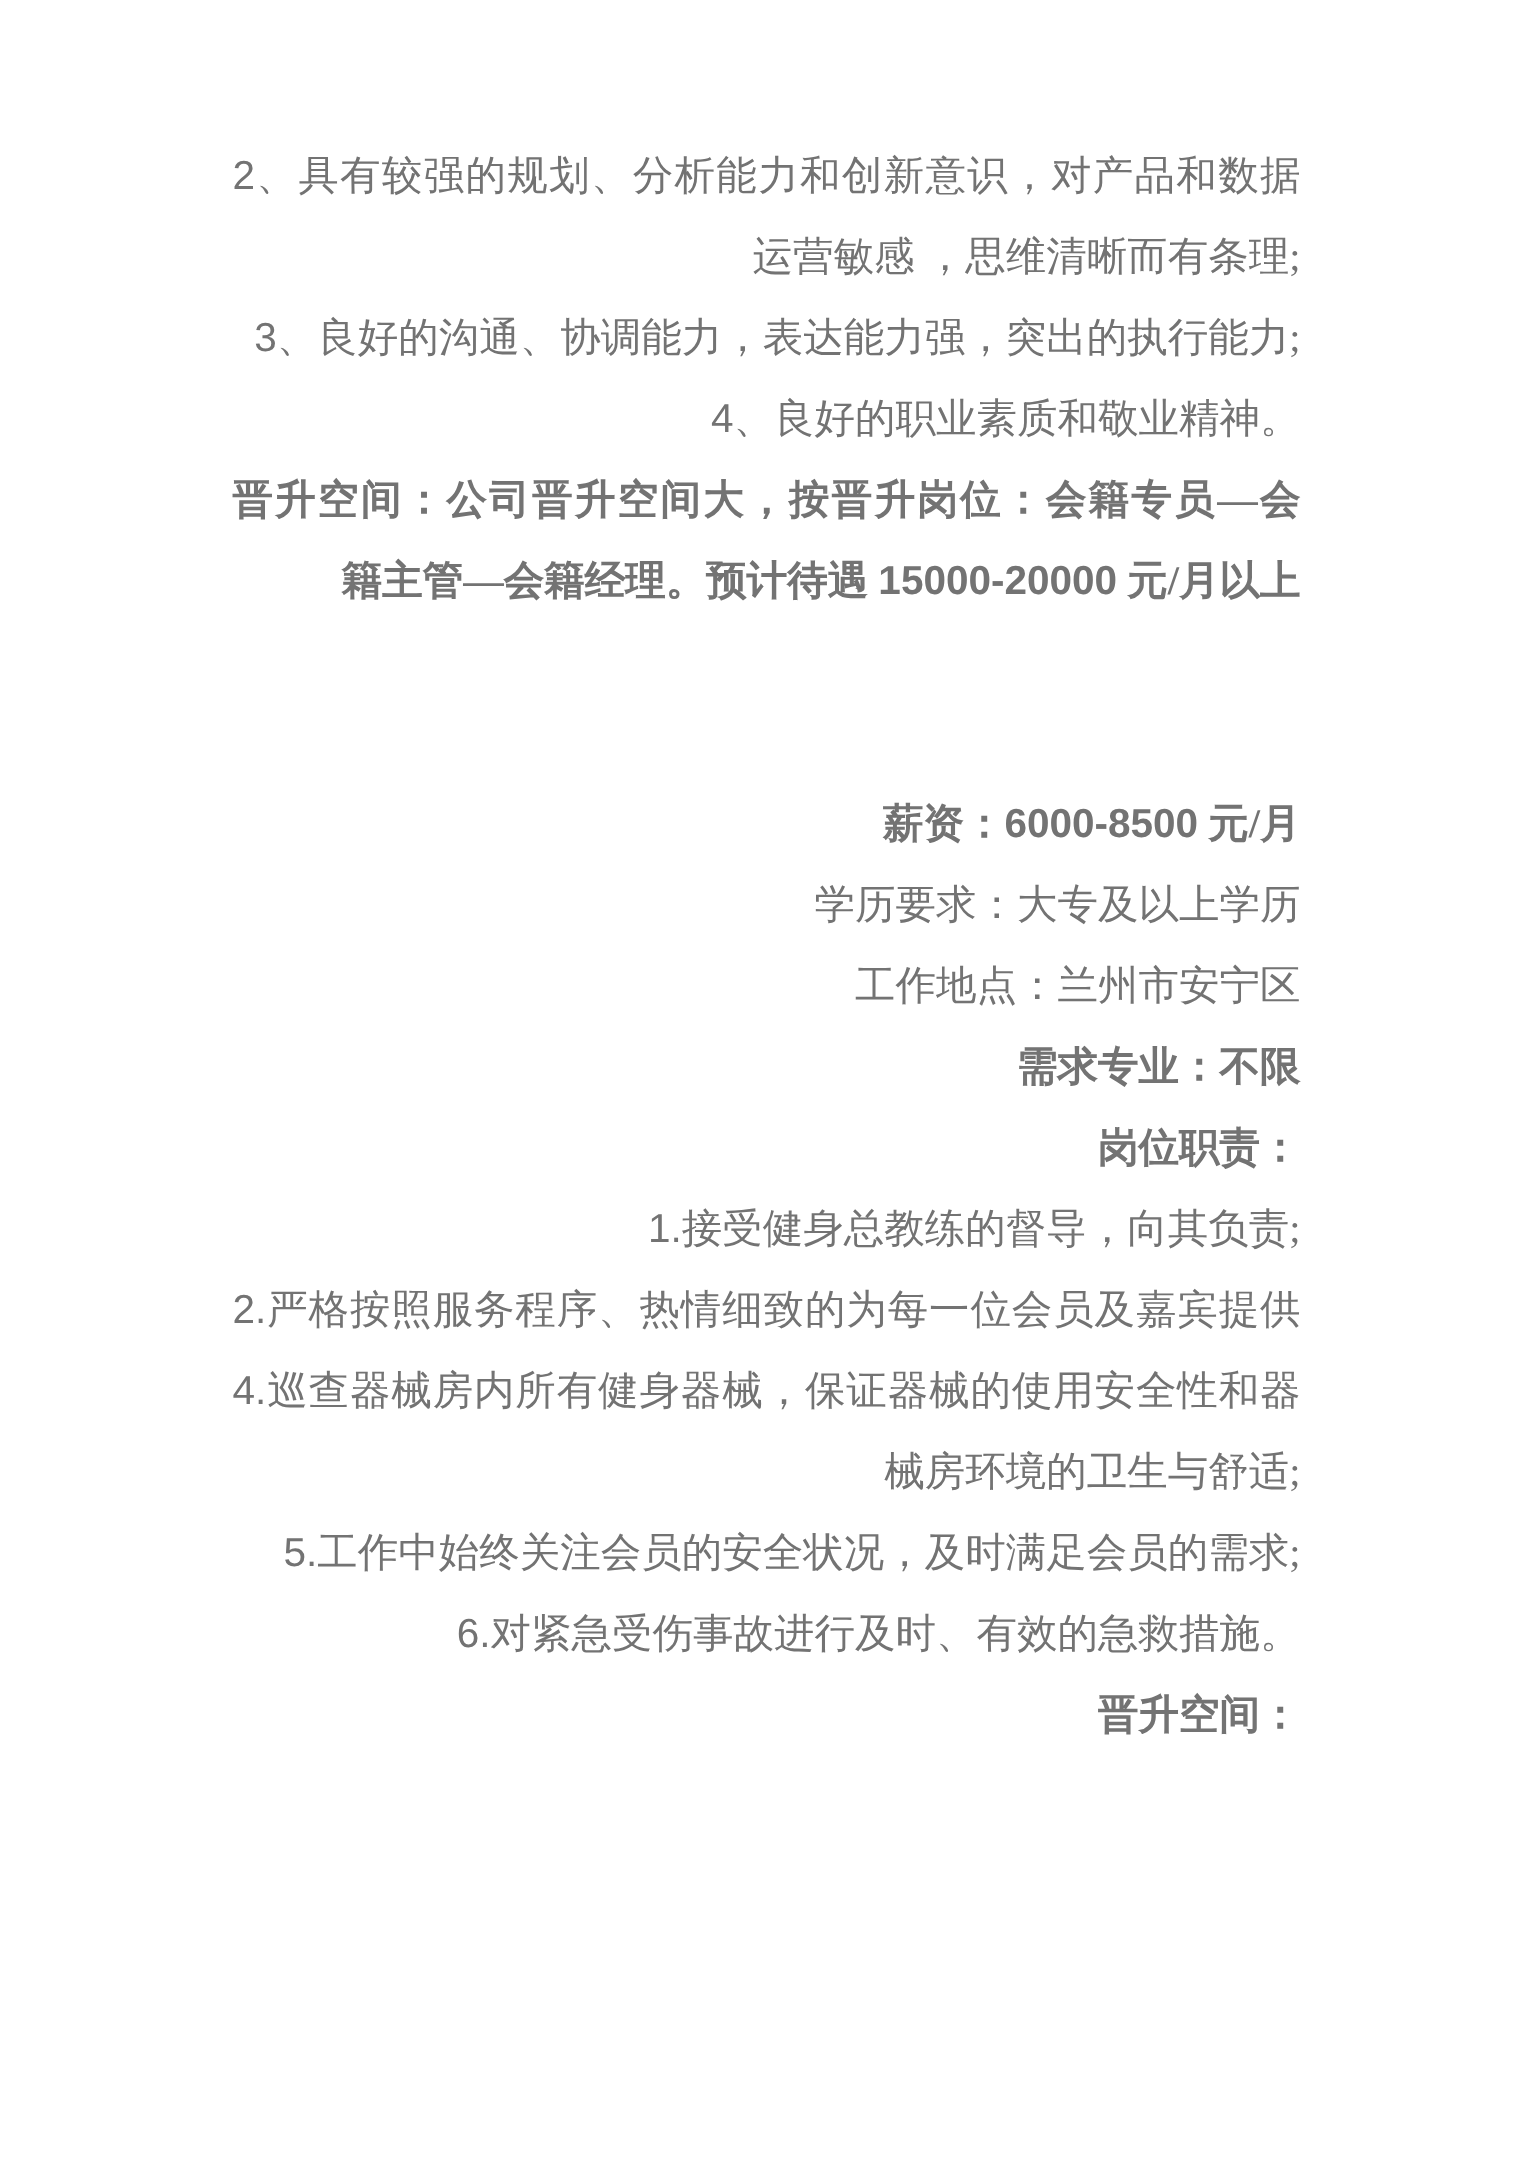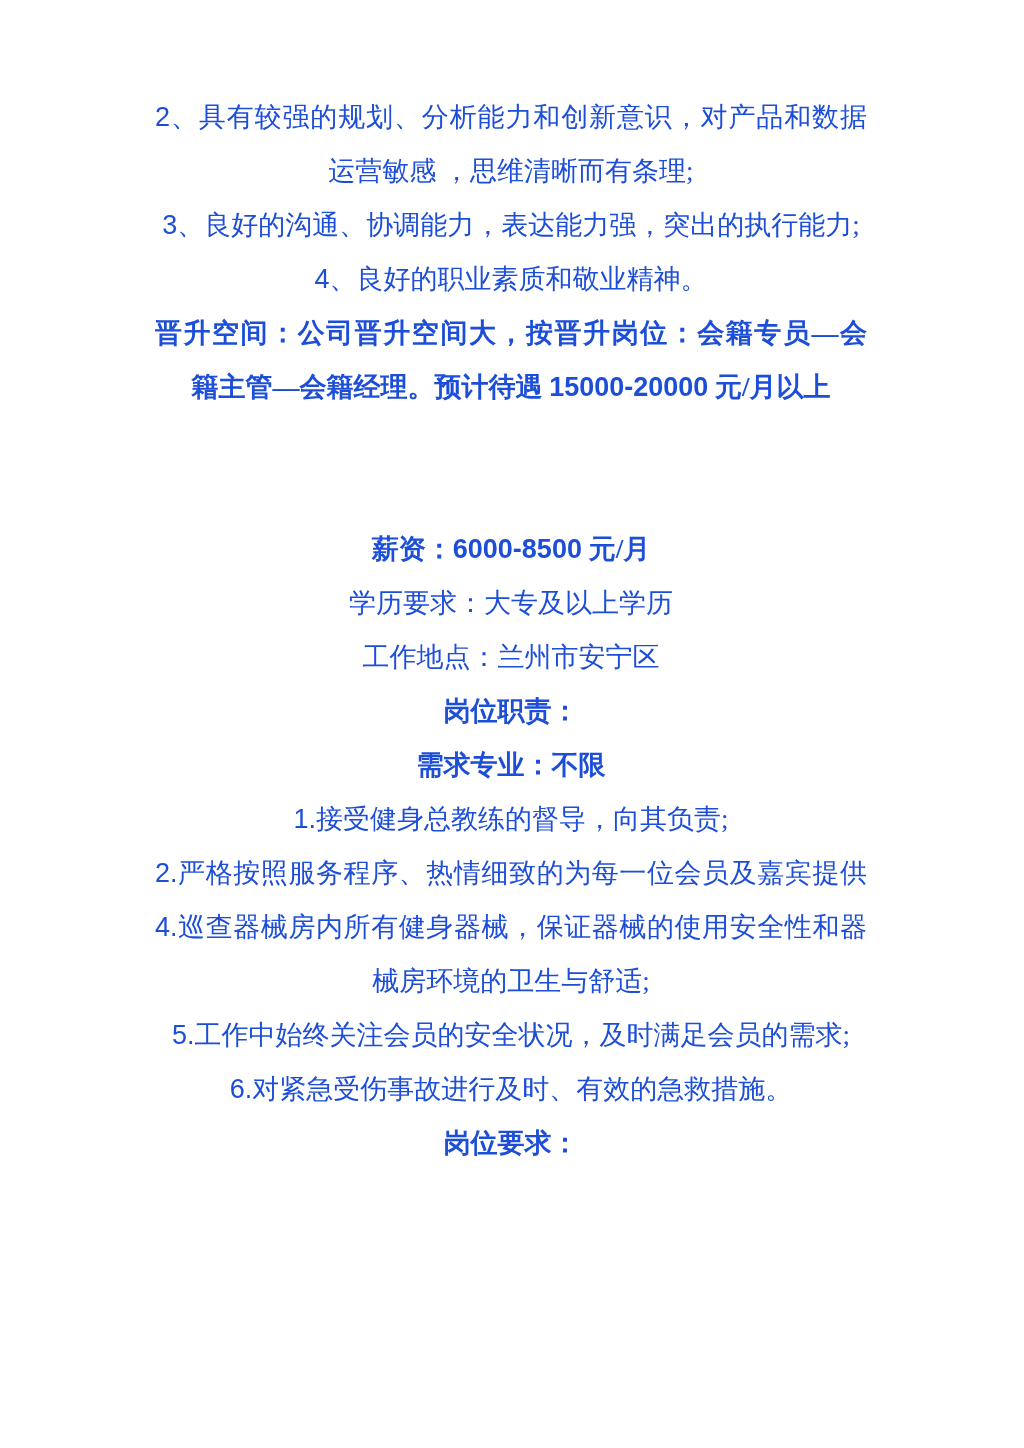--- a/index.html
+++ b/index.html
@@ -8,35 +8,35 @@
     padding: 0;
     background: #ffffff;
   }
   .page {
     position: relative;
     width: 1024px;
     height: 1448px;
     background: #ffffff;
     overflow: hidden;
     font-family: "Liberation Serif", "DejaVu Serif", serif;
-    color: #1d4ed8;
+    color: #737373;
   }
   .doc-body {
     position: absolute;
     top: 90px;
     left: 155px;
     width: 712px;
   }
   .line {
     height: 54px;
     line-height: 54px;
     font-size: 27px;
     letter-spacing: 0;
     white-space: nowrap;
-    text-align: center;
+    text-align: right;
   }
   .line.justify {
     white-space: normal;
     text-align: justify;
     text-align-last: justify;
     text-justify: inter-character;
   }
   .line.blank {
     height: 54px;
   }
@@ -56,23 +56,23 @@
       <div class="line"><span>运营敏感 ，思维清晰而有条理;</span></div>
       <div class="line"><span class="num">3</span><span>、良好的沟通、协调能力，表达能力强，突出的执行能力;</span></div>
       <div class="line"><span class="num">4</span><span>、良好的职业素质和敬业精神。</span></div>
       <div class="line justify"><span class="b">晋升空间：公司晋升空间大，按晋升岗位：会籍专员—会</span></div>
       <div class="line"><span class="b">籍主管—会籍经理。预计待遇 </span><span class="b num">15000-20000</span><span class="b"> 元/月以上</span></div>
       <div class="line blank"></div>
       <div class="line blank"></div>
       <div class="line"><span class="b">薪资：</span><span class="b num">6000-8500</span><span class="b"> 元/月</span></div>
       <div class="line"><span>学历要求：大专及以上学历</span></div>
       <div class="line"><span>工作地点：兰州市安宁区</span></div>
+      <div class="line"><span class="b">需求专业：不限</span></div>
       <div class="line"><span class="b">岗位职责：</span></div>
-      <div class="line"><span class="b">需求专业：不限</span></div>
       <div class="line"><span class="num">1.</span><span>接受健身总教练的督导，向其负责;</span></div>
       <div class="line justify"><span class="num">2.</span><span>严格按照服务程序、热情细致的为每一位会员及嘉宾提供</span></div>
       <div class="line justify"><span class="num">4.</span><span>巡查器械房内所有健身器械，保证器械的使用安全性和器</span></div>
       <div class="line"><span>械房环境的卫生与舒适;</span></div>
       <div class="line"><span class="num">5.</span><span>工作中始终关注会员的安全状况，及时满足会员的需求;</span></div>
       <div class="line"><span class="num">6.</span><span>对紧急受伤事故进行及时、有效的急救措施。</span></div>
-      <div class="line"><span class="b">岗位要求：</span></div>
+      <div class="line"><span class="b">晋升空间：</span></div>
     </div>
 </div>
 
 </body></html>

